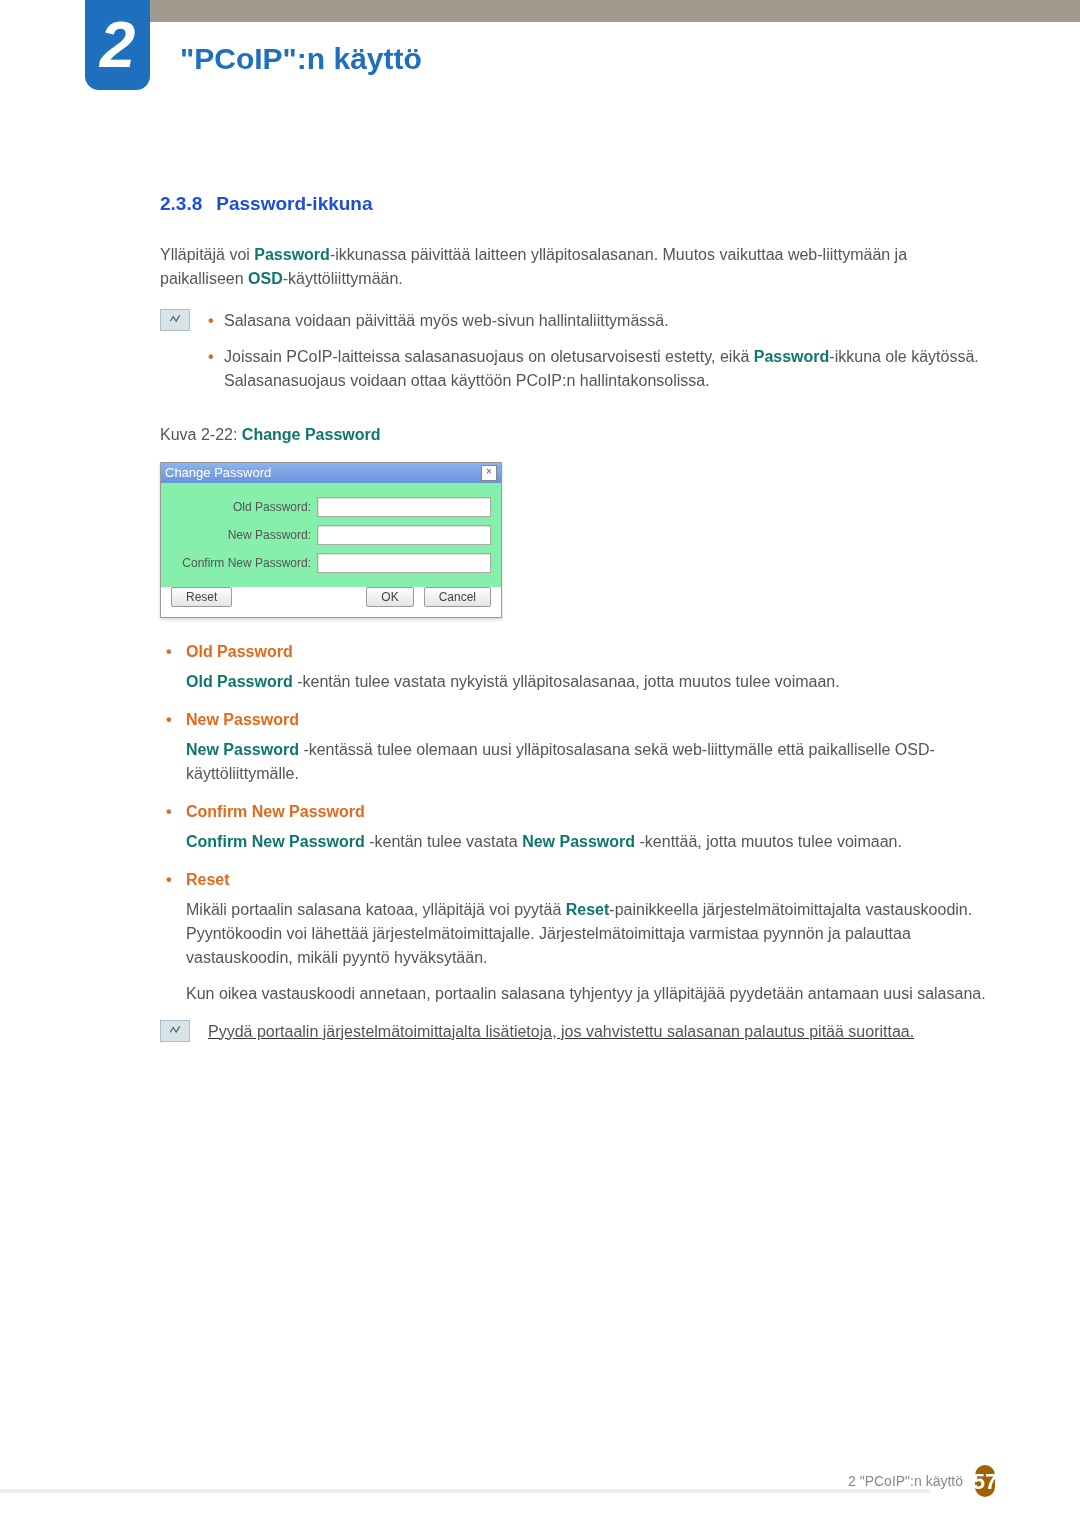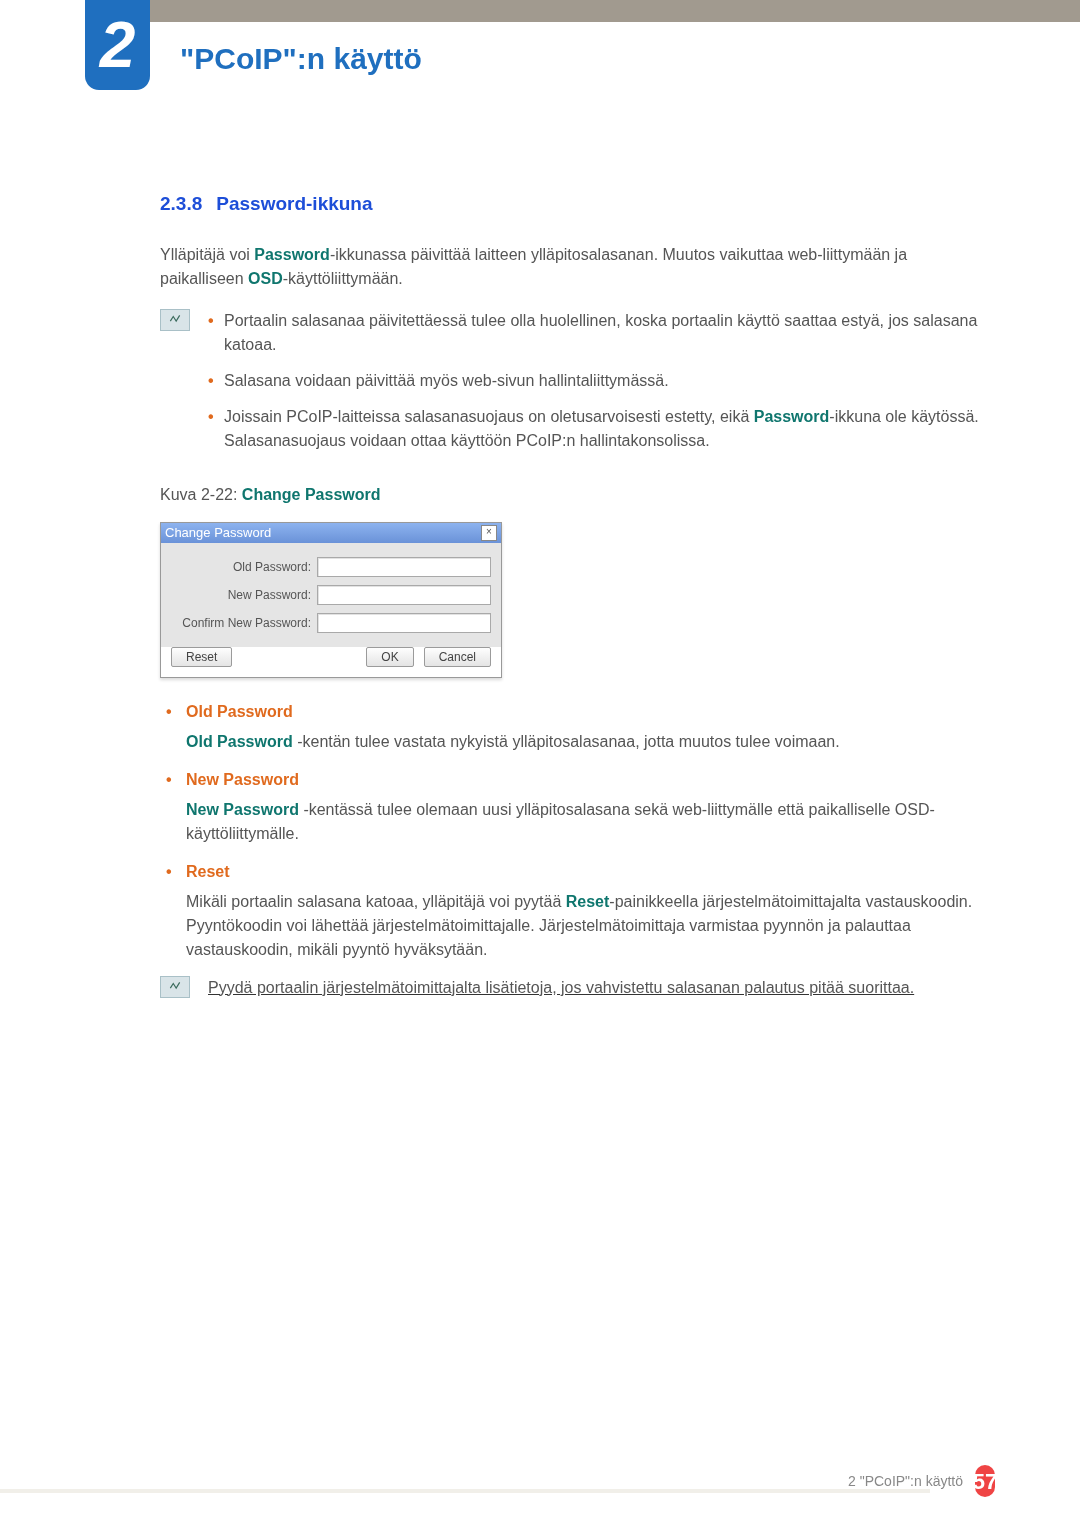--- a/index.html
+++ b/index.html
@@ -19,40 +19,40 @@
   .info-icon svg { width:14px; height:14px; stroke:#3b6b5d; fill:none; stroke-width:2; }
   .bullets { list-style:none; padding:0; margin:0; }
   .bullets > li { position:relative; padding-left:16px; margin-bottom:12px; color:#555; }
   .bullets > li::before { content:"•"; position:absolute; left:0; top:0; color:#e06a1e; font-weight:bold; }
   .caption { margin-top:18px; margin-bottom:15px; color:#555; }
 
   
   .dialog { width:340px; border:1px solid #999; margin-top:6px; margin-bottom:22px; box-shadow:0 2px 3px rgba(0,0,0,0.15); }
   .dlg-title { background:linear-gradient(#8db3ef,#6a92d8); color:#fff; font-size:13px; height:20px; display:flex; align-items:center; padding:0 4px; justify-content:space-between; }
   .dlg-close { width:14px; height:14px; background:#fff; border:1px solid #888; color:#555; font-size:10px; line-height:12px; text-align:center; cursor:pointer; }
-  .dlg-body { background:#e5e5e5; padding:14px 10px 6px 10px; }
+  .dlg-body { background:#86efac; padding:14px 10px 6px 10px; }
   .dlg-row { display:flex; align-items:center; margin-bottom:8px; }
   .dlg-row label { flex:0 0 140px; text-align:right; font-size:12px; color:#555; margin-right:6px; }
   .dlg-row input { flex:1; height:16px; border:1px solid #a9a9a9; background:#fff; box-shadow:inset 1px 1px 0 #e2e2e2; font-size:12px; }
   .dlg-buttons { display:flex; justify-content:space-between; align-items:center; padding:0 10px 10px 10px; }
   .dlg-btn { font-size:12px; height:20px; border:1px solid #9b9b9b; background:linear-gradient(#fefefe,#e4e4e4); border-radius:2px; padding:0 14px; cursor:pointer; color:#444; }
   .dlg-btn-group { display:flex; gap:10px;align-items:center; }
 
   .def-list { list-style:none; padding:0; margin:0; }
   .def-list > li { position:relative; padding-left:26px; margin-bottom:14px; }
   .def-list > li::before { content:"•"; position:absolute; left:6px; top:0; color:#e06a1e; font-weight:bold; }
   .def-title { color:#e06a1e; font-weight:bold; margin-bottom:6px; }
   .def-body { color:#555; padding-left:0; }
 
   .note-line { display:flex; align-items:flex-start; margin-top:14px;text-decoration:underline; }
 
   .footer { position:absolute; bottom:30px; right:85px; display:flex; align-items:center; }
   .footer-bar { position:absolute; bottom:34px; left:0; right:150px; height:4px; background:#f1efe9; }
   .footer-text { font-size:14px; color:#888; margin-right:12px; }
-  .footer-num { width:20px; height:32px; background:#ef4444; color:#fff; font-size:22px; font-weight:bold; display:flex; align-items:center; justify-content:center;border-radius:14px; }
+  .footer-num { width:20px; height:32px; background:#a16207; color:#fff; font-size:22px; font-weight:bold; display:flex; align-items:center; justify-content:center;border-radius:14px; }
 </style>
 </head>
 <body>
 
 <div class="page">
   <div class="top-band">
     <div class="top-gray-strip"></div>
     <div class="chapter-badge">
         <span>2</span>
       </div>
@@ -68,21 +68,20 @@
       <span>Ylläpitäjä voi </span><span class="bold-orange">Password</span><span>-ikkunassa päivittää laitteen ylläpitosalasanan. Muutos vaikuttaa web-liittymään ja paikalliseen </span><span class="bold-orange">OSD</span><span>-käyttöliittymään.</span>
     </p>
 
     <div class="info-block">
       <div class="info-icon">
         <svg viewBox="0 0 24 24">
             <path d="M4 14 L9 6 L14 14 L20 4"></path>
           </svg>
       </div>
       <ul class="bullets">
-        <li>Portaalin salasanaa päivitettäessä tulee olla huolellinen, koska portaalin käyttö saattaa estyä, jos salasana katoaa.</li>
         <li>Salasana voidaan päivittää myös web-sivun hallintaliittymässä.</li>
         <li>
           <span>Joissain PCoIP-laitteissa salasanasuojaus on oletusarvoisesti estetty, eikä </span><span class="bold-orange">Password</span><span>-ikkuna ole käytössä. Salasanasuojaus voidaan ottaa käyttöön PCoIP:n hallintakonsolissa.</span>
         </li>
       </ul>
     </div>
 
     <div class="caption">
       <span>Kuva 2-22: </span><span class="bold-orange">Change Password</span>
     </div>
@@ -118,23 +117,28 @@
     <ul class="def-list">
       <li>
         <div class="def-title">Old Password</div>
         <div class="def-body"><span class="bold-orange">Old Password</span><span> -kentän tulee vastata nykyistä ylläpitosalasanaa, jotta muutos tulee voimaan.</span></div>
       </li>
       <li>
         <div class="def-title">New Password</div>
         <div class="def-body"><span class="bold-orange">New Password</span><span> -kentässä tulee olemaan uusi ylläpitosalasana sekä web-liittymälle että paikalliselle OSD-käyttöliittymälle.</span></div>
       </li>
       <li>
+        <div class="def-title">Confirm New Password</div>
+        <div class="def-body"><span class="bold-orange">Confirm New Password</span><span> -kentän tulee vastata </span><span class="bold-orange">New Password</span><span> -kenttää, jotta muutos tulee voimaan.</span></div>
+      </li>
+      <li>
         <div class="def-title">Reset</div>
         <div class="def-body">
           <p><span>Mikäli portaalin salasana katoaa, ylläpitäjä voi pyytää </span><span class="bold-orange">Reset</span><span>-painikkeella järjestelmätoimittajalta vastauskoodin. Pyyntökoodin voi lähettää järjestelmätoimittajalle. Järjestelmätoimittaja varmistaa pyynnön ja palauttaa vastauskoodin, mikäli pyyntö hyväksytään.</span></p>
+          <p>Kun oikea vastauskoodi annetaan, portaalin salasana tyhjentyy ja ylläpitäjää pyydetään antamaan uusi salasana.</p>
         </div>
       </li>
     </ul>
 
     <div class="note-line">
       <div class="info-icon" style="margin-right:18px;">
         <svg viewBox="0 0 24 24">
             <path d="M4 14 L9 6 L14 14 L20 4"></path>
           </svg>
       </div>

